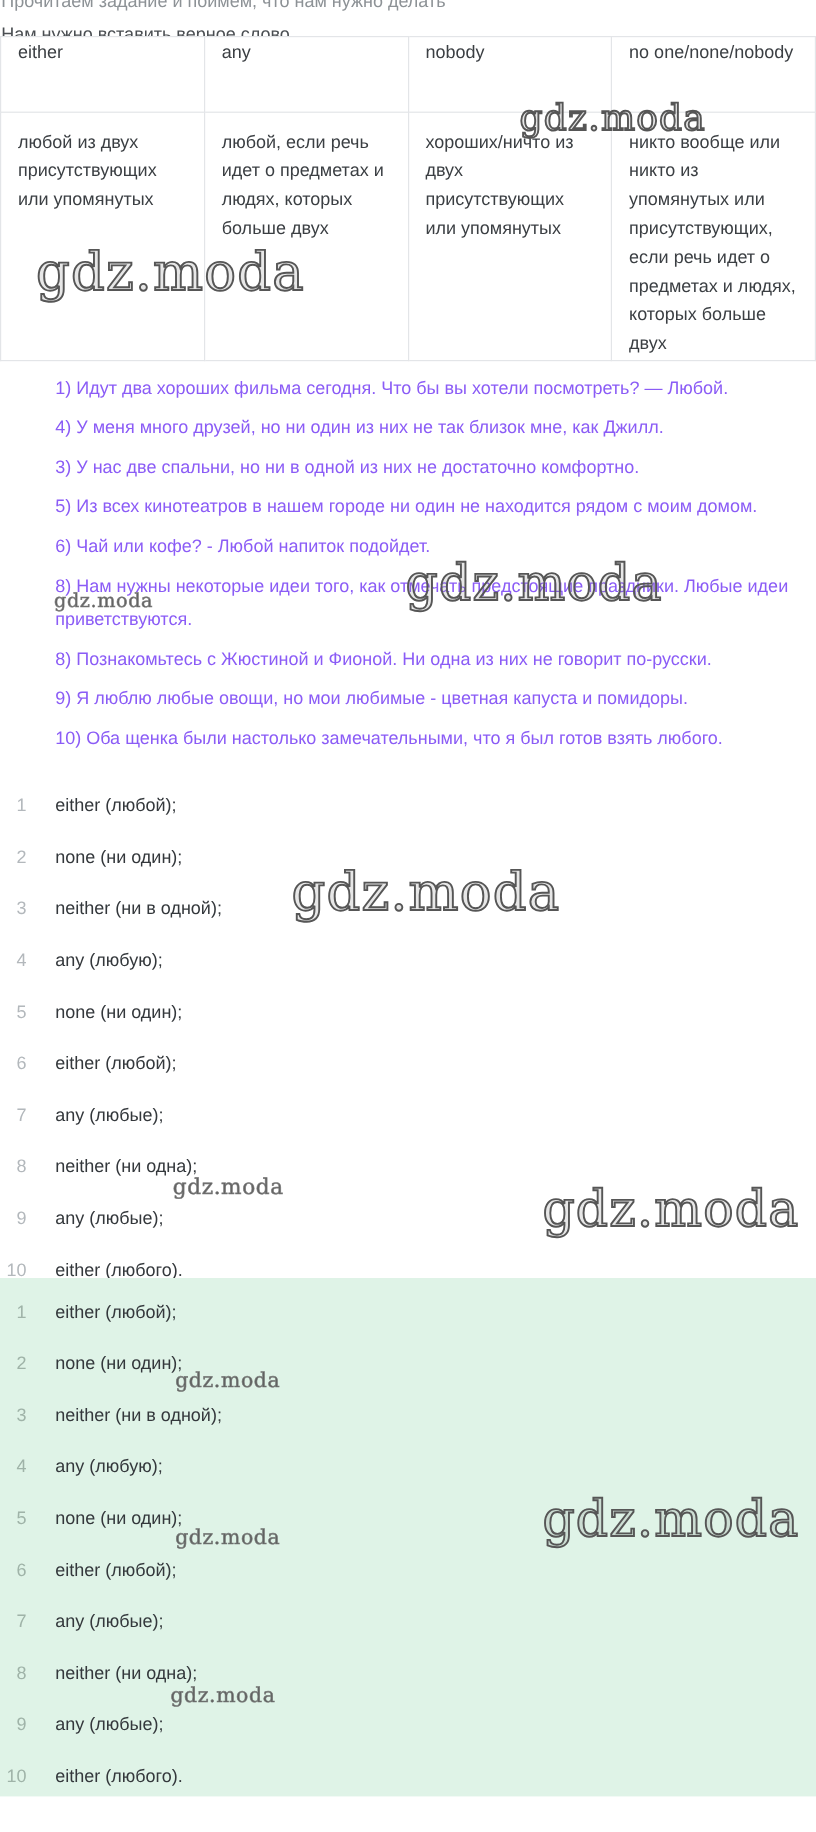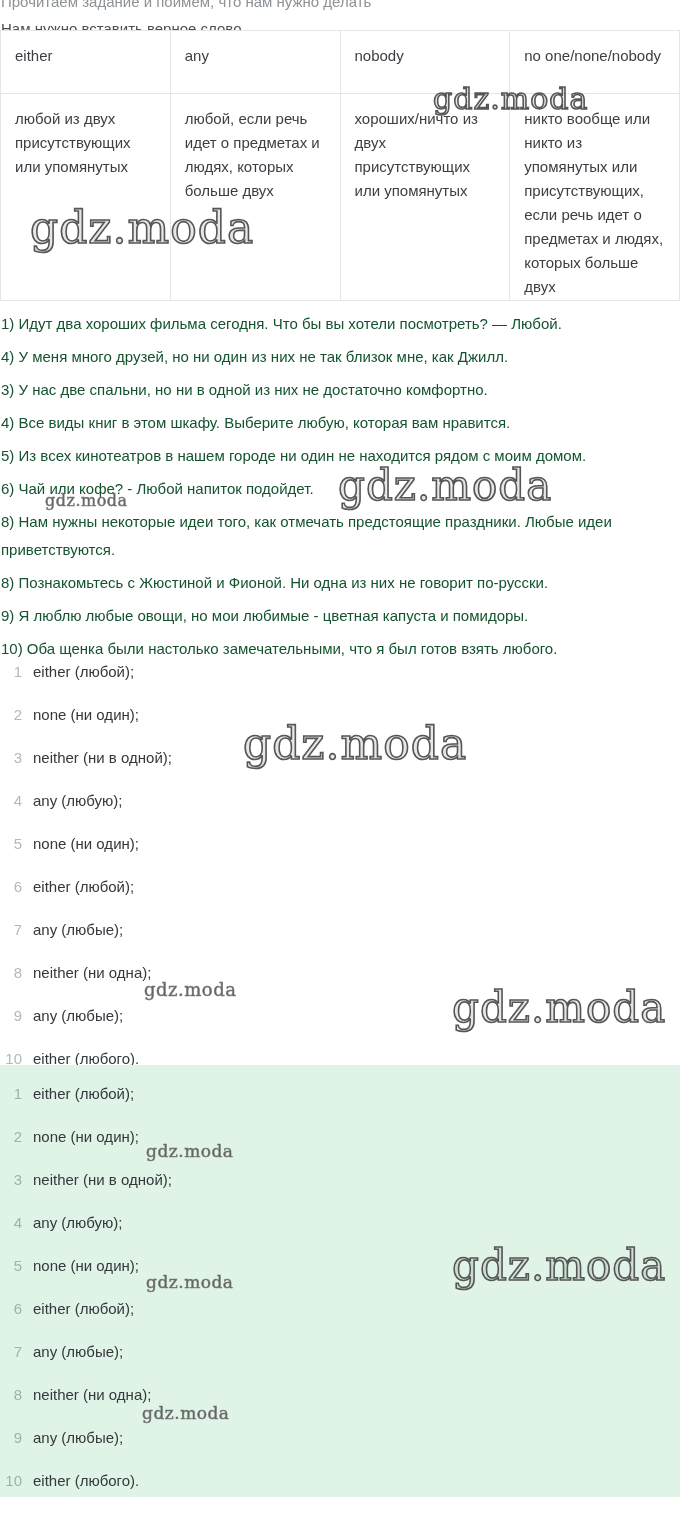--- a/index.html
+++ b/index.html
@@ -8,35 +8,35 @@
     font-family:"Liberation Sans", sans-serif;color:#383c40;overflow:hidden;
   }
   
   #intro{position:absolute;top:0;left:0;width:622px;height:30px;overflow:hidden;}
   #intro .line1{position:absolute;top:-8px;left:1px;margin:0;font-size:15px;line-height:20px;color:#8d9296;white-space:nowrap;}
   #intro .line2{position:absolute;top:19px;left:1px;margin:0;font-size:15px;line-height:20px;color:#4a4e52;white-space:nowrap;text-align:right;}
 
   
   table.cmp{position:absolute;top:30px;left:0;width:680px;border-collapse:collapse;table-layout:fixed;}
   table.cmp td{border:1px solid #e3e5e8;vertical-align:top;font-size:15px;color:#3b3f43;}
-  table.cmp thead td{height:63px;padding:14px 12px 0 14px;line-height:22px;box-sizing:border-box;}
+  table.cmp thead td{height:63px;padding:2px 12px 0 14px;line-height:22px;box-sizing:border-box;}
   table.cmp tbody td{height:207px;padding:13px 12px 0 14px;line-height:24px;box-sizing:border-box;}
 
   
   #sentences{position:absolute;top:300px;left:0;width:680px;padding-top:10px;}
-  #sentences p{margin:0 0 5px 1px;font-size:15px;line-height:28px;color:#14532d;}
+  #sentences p{margin:0 0 5px 1px;font-size:15px;line-height:28px;color:#8b5cf6;padding-left:45px;}
 
   
   .answer-list{position:absolute;left:0;width:680px;margin:0;padding:0;list-style:none;box-sizing:border-box;}
   #list-white{top:650px;padding-top:11px;}
   #list-green{top:1065px;height:432px;background:#dff3e7;padding-top:18px;}
   .answer-list li{display:flex;align-items:flex-start;margin:0 0 22px 0;line-height:21px;font-size:15px;}
   .answer-list .num{width:22px;text-align:right;color:#b3b8bc;flex:none;}
   #list-green .num{color:#9fb3a8;}
-  .answer-list .txt{margin-left:11px;color:#34383c;}
+  .answer-list .txt{margin-left:24px;color:#34383c;}
 
   
   .wm{position:absolute;font-family:"DejaVu Serif", serif;font-weight:400;white-space:nowrap;pointer-events:none;z-index:5;}
   .wm-big{color:rgba(120,120,120,0.18);-webkit-text-stroke:1.6px #565656;letter-spacing:1px;}
   .wm-small{color:#4f4f4f;-webkit-text-stroke:0.5px #6a6a6a;opacity:0.88;letter-spacing:0.5px;}
   .wm-a{left:433px;top:81px;font-size:30px;}
   .wm-b{left:30px;top:202px;font-size:44px;}
   .wm-c{left:338px;top:461px;font-size:42px;}
   .wm-d{left:45px;top:491px;font-size:16px;}
   .wm-e{left:243px;top:718px;font-size:44px;}
@@ -71,21 +71,20 @@
       <td>хороших/ничто из двух присутствующих или упомянутых</td>
       <td>никто вообще или никто из упомянутых или присутствующих, если речь идет о предметах и людях, которых больше двух</td>
     </tr>
   </tbody>
 </table>
 
 <div id="sentences">
   <p>1) Идут два хороших фильма сегодня. Что бы вы хотели посмотреть? — Любой.</p>
   <p>4) У меня много друзей, но ни один из них не так близок мне, как Джилл.</p>
   <p>3) У нас две спальни, но ни в одной из них не достаточно комфортно.</p>
-  <p>4) Все виды книг в этом шкафу. Выберите любую, которая вам нравится.</p>
   <p>5) Из всех кинотеатров в нашем городе ни один не находится рядом с моим домом.</p>
   <p>6) Чай или кофе? - Любой напиток подойдет.</p>
   <p>8) Нам нужны некоторые идеи того, как отмечать предстоящие праздники. Любые идеи приветствуются.</p>
   <p>8) Познакомьтесь с Жюстиной и Фионой. Ни одна из них не говорит по-русски.</p>
   <p>9) Я люблю любые овощи, но мои любимые - цветная капуста и помидоры.</p>
   <p>10) Оба щенка были настолько замечательными, что я был готов взять любого.</p>
 </div>
 
 <ol id="list-white" class="answer-list">
   <li>

